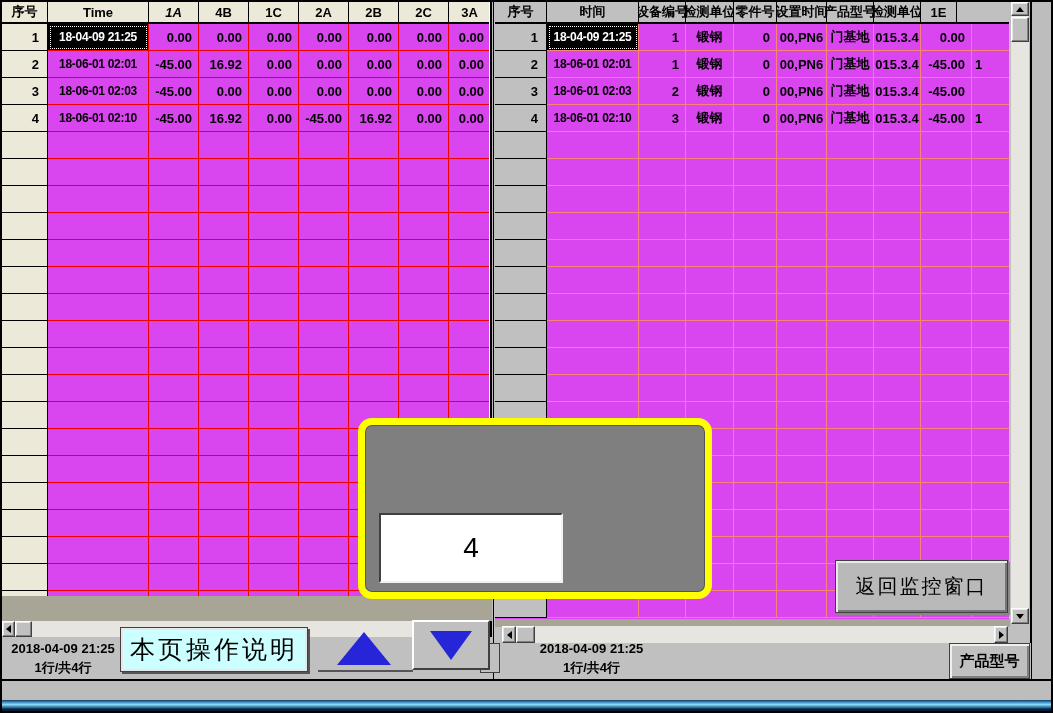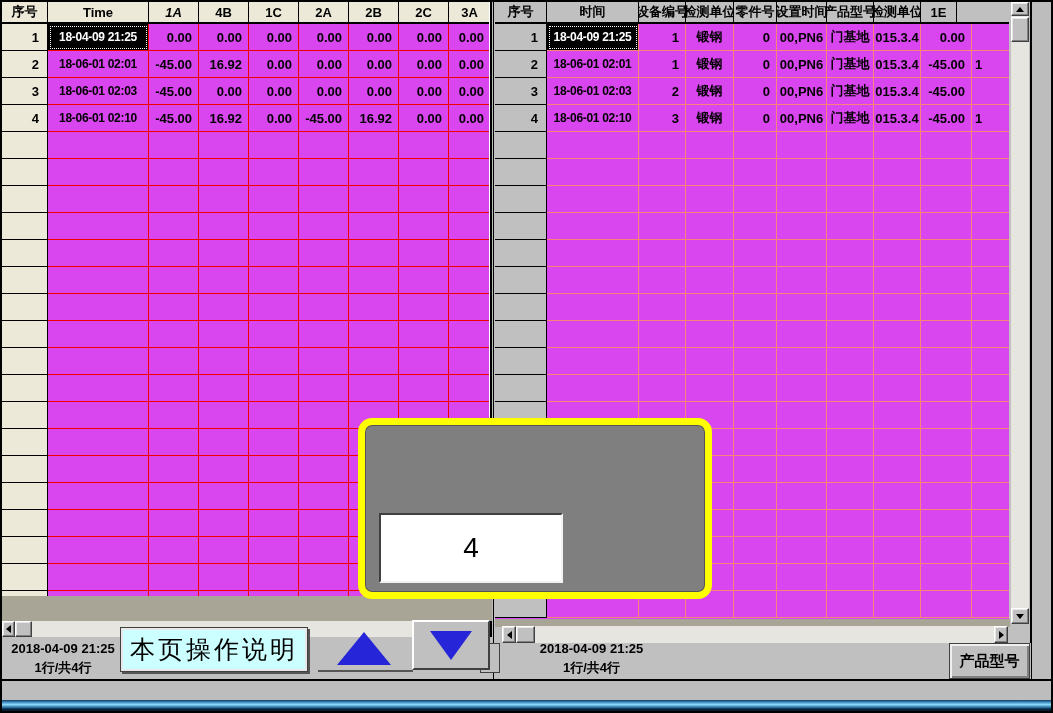--- a/index.html
+++ b/index.html
@@ -674,20 +674,21 @@
           </div>
       </div>
 
       <div id="right-status-area" class="statusbar">
         <div id="right-stext" class="stext">
           <div>2018-04-09 21:25</div>
           <div>1行/共4行</div>
         </div>
       </div>
 
+      <div id="back-btn">返回监控窗口</div>
       <div id="set-time-btn" class="small-btn">产品型号</div>
     </div>
 
     <div id="dialog">
       <input id="dialog-input" value="4" style="">
     </div>
 
     <div id="bottom-line"></div>
     <div id="bottom-gray"></div>
     <div id="taskbar"></div>

